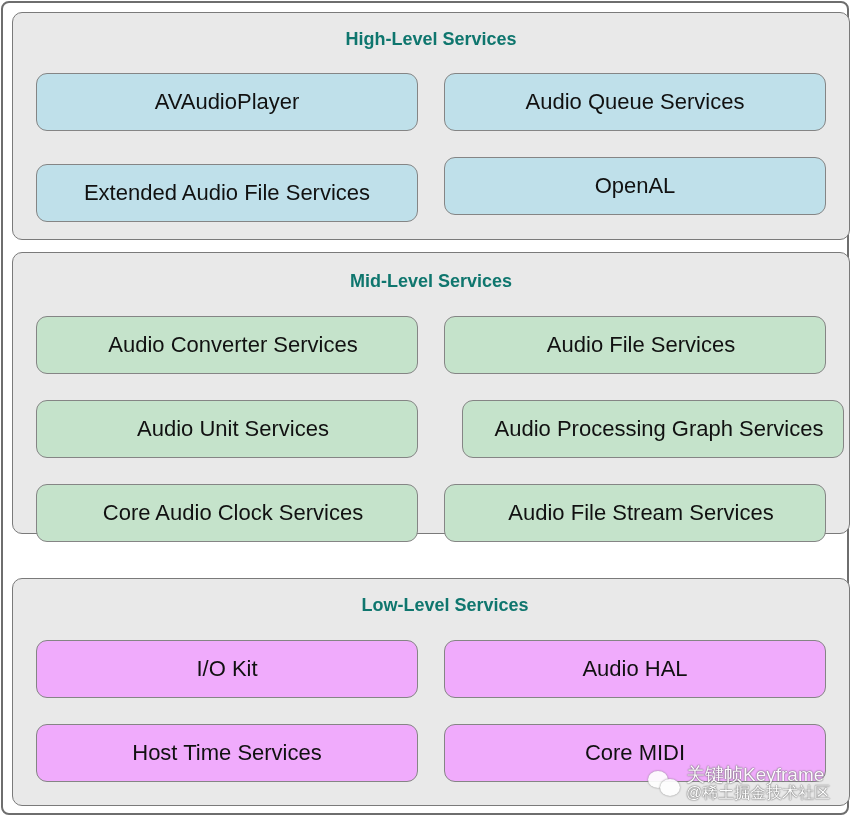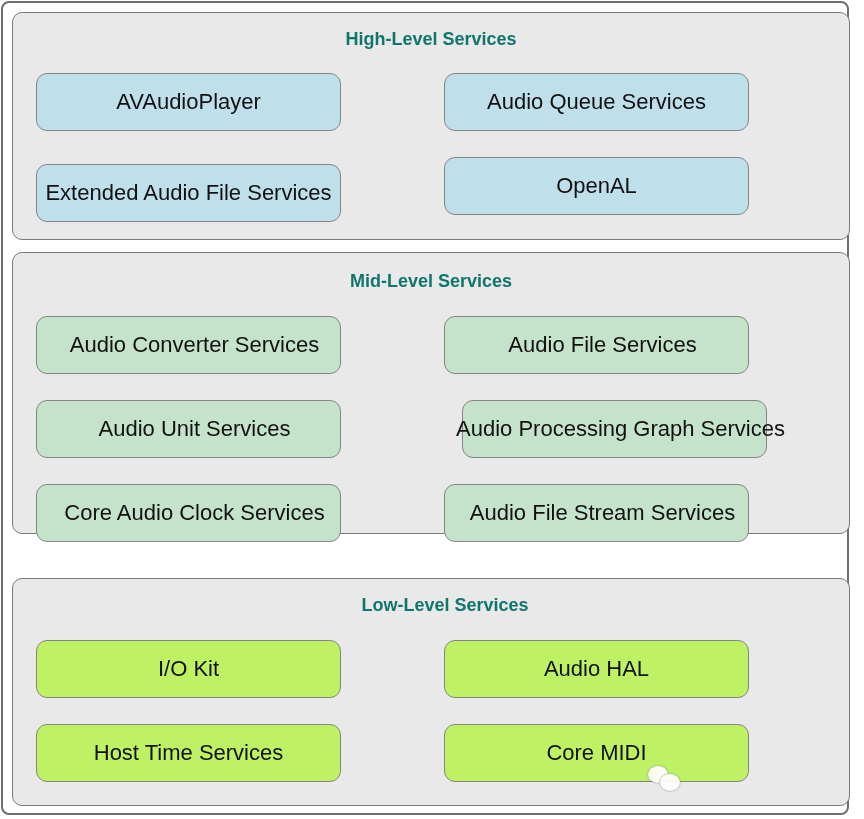--- a/index.html
+++ b/index.html
@@ -4,26 +4,26 @@
 <style>
   html, body { margin:0; padding:0; background:#ffffff; }
   body { width:864px; height:819px; position:relative; overflow:hidden;
          font-family:"Liberation Sans", sans-serif; color:#111; }
   .outer { position:absolute; left:1px; top:1px; width:848px; height:814px;
            border:2px solid #6e6e6e; border-radius:8px; background:#fff; box-sizing:border-box; }
   .section { position:absolute; left:12px; width:838px; background:#e9e9e9;
              border:1.5px solid #7a7a7a; border-radius:10px; box-sizing:border-box; }
   .section-title { position:absolute; left:0; right:0; text-align:center;
                    font-weight:bold; font-size:18px; color:#0f766e; }
-  .box { position:absolute; width:305px; height:58px; border:1.5px solid #858585;
+  .box { position:absolute; width:382px; height:58px; border:1.5px solid #858585;
          border-radius:11px; box-sizing:border-box; display:flex; align-items:center;
          justify-content:center; font-size:22px; color:#111; white-space:nowrap; }
   .blue { background:#bfe0ea; }
   .green { background:#c5e3cb;padding-left:12px; }
-  .red { background:#bef264; }
+  .red { background:#f0abfc; }
   .watermark { position:absolute; left:648px; top:766px; display:flex; align-items:center;
                gap:6px; color:#ffffff; font-size:19px; opacity:0.92;
                text-shadow:0 0 2px #666, 0 0 1px #333; }
   .wm-icon { width:32px; height:26px; position:relative; }
   .wm-icon .b1 { position:absolute; left:0; top:0; width:20px; height:17px; background:#fff;
                  border-radius:50%; box-shadow:0 0 2px #777; }
   .wm-icon .b2 { position:absolute; left:12px; top:8px; width:20px; height:17px; background:#fff;
                  border-radius:50%; box-shadow:0 0 2px #777; }
 </style>
 </head>
@@ -55,13 +55,17 @@
 <div class="box red" style="left:36px;top:640px;">I/O Kit</div>
 <div class="box red" style="left:444px;top:640px;">Audio HAL</div>
 <div class="box red" style="left:36px;top:724px;">Host Time Services</div>
 <div class="box red" style="left:444px;top:724px;">Core MIDI</div>
 
 <div class="watermark">
   <div class="wm-icon">
       <div class="b1"></div>
       <div class="b2"></div>
     </div>
+  <div style="display:flex;flex-direction:column;line-height:18px;">
+    <span>关键帧Keyframe</span>
+    <span style="font-size:16px;">@稀土掘金技术社区</span>
+  </div>
 </div>
 
 </body></html>

